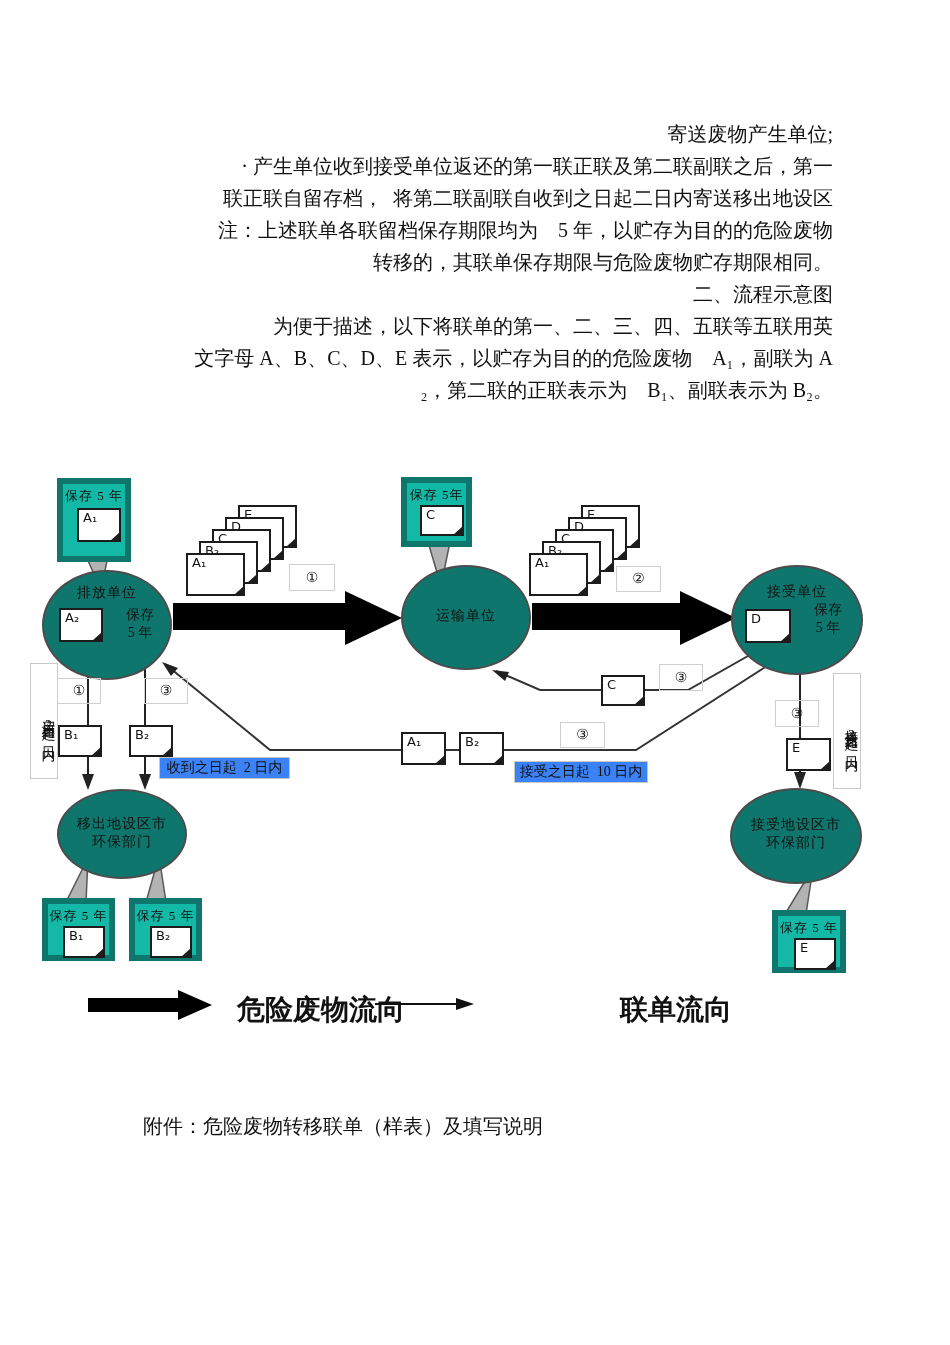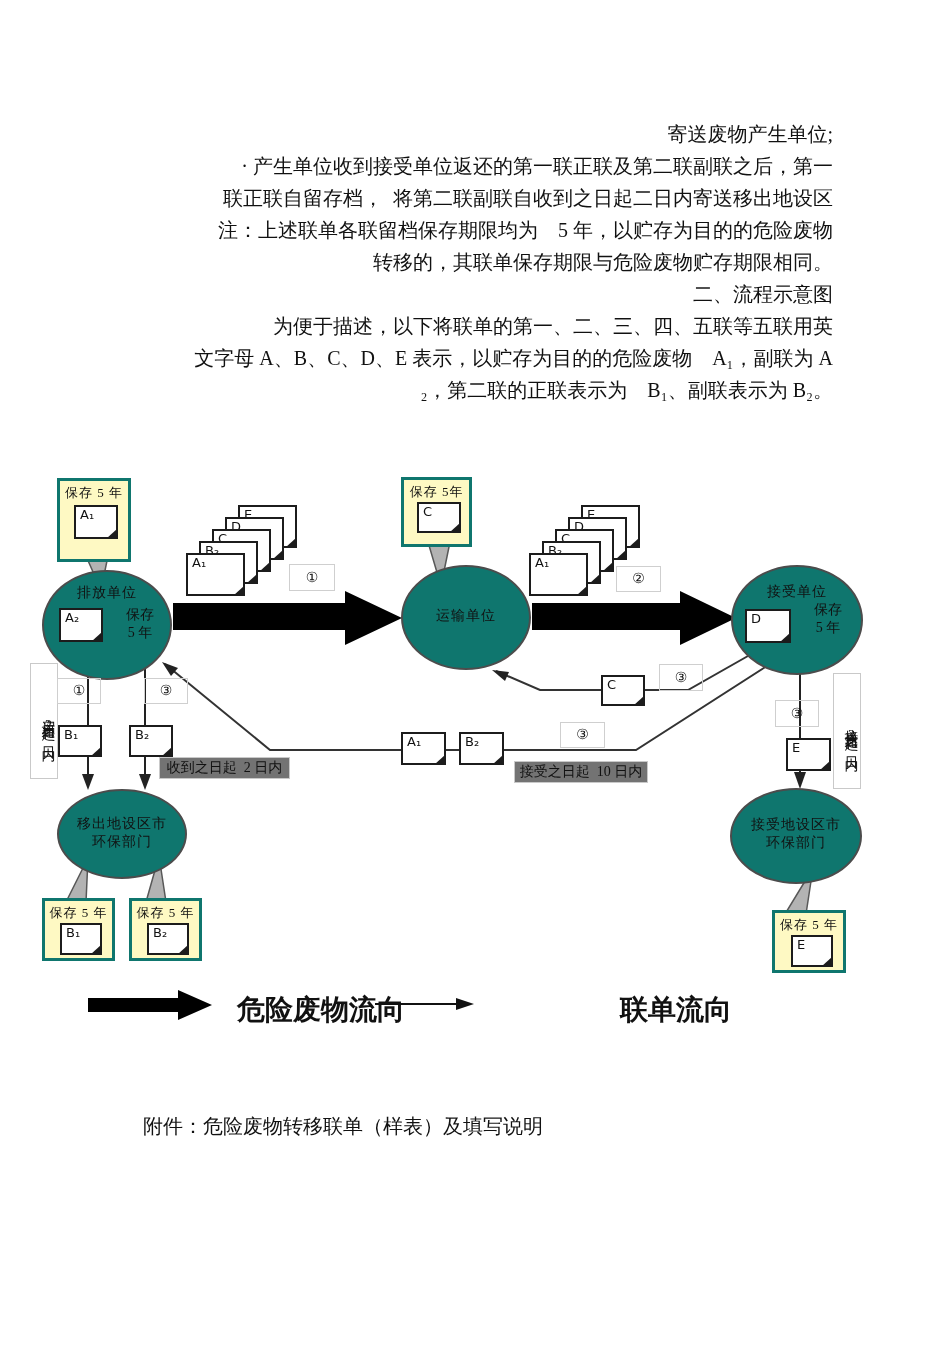--- a/index.html
+++ b/index.html
@@ -7,30 +7,30 @@
         font-family:"Liberation Serif","DejaVu Serif",serif;color:#111;}
   .bodytext{position:absolute;left:143px;top:118px;width:690px;font-size:20px;line-height:32px;text-align:right;}
   .bline{white-space:pre;}
   .indent{text-indent:34px;}
   svg{position:absolute;left:0;top:0;}
   .doc{position:absolute;background:#fff;border:2px solid #1c1c1c;box-sizing:border-box;}
   .doc::after{content:"";position:absolute;right:-1px;bottom:-1px;width:0;height:0;
               border-style:solid;border-width:0 0 9px 10px;
               border-color:transparent transparent #1c1c1c transparent;}
   .dl{position:absolute;top:0;left:4px;font-family:"DejaVu Sans",sans-serif;font-size:13px;line-height:15px;}
-  .callout{position:absolute;background:#fef9c3;border:3px solid #0f766e;box-sizing:border-box;text-align:center;}
+  .callout{position:absolute;background:#14b8a6;border:6px solid #0f766e;box-sizing:border-box;text-align:center;}
   .ct{display:block;font-size:13px;margin-top:3px;letter-spacing:1px;}
   .node{position:absolute;background:#0f766e;border:2px solid #4c4c4c;border-radius:50%;box-sizing:border-box;}
   .nm{position:absolute;width:100%;text-align:center;font-size:14px;letter-spacing:1px;}
   .keep{position:absolute;text-align:center;font-size:14px;line-height:18px;}
   .keep span{display:block;}
   .badge{position:absolute;border:1px solid #cfcfcf;text-align:center;font-size:14px;
          box-sizing:border-box;background:transparent;}
   .lbl{position:absolute;border:1px solid #c9c9c9;font-size:14px;text-align:center;
-       box-sizing:border-box;white-space:pre;background:#737373;}
+       box-sizing:border-box;white-space:pre;background:#3b82f6;}
   .vlbl{position:absolute;border:1px solid #c9c9c9;writing-mode:vertical-rl;text-orientation:upright;
         font-size:14px;text-align:center;box-sizing:border-box;padding-top:4px;letter-spacing:2px;}
   .legtext{position:absolute;font-size:28px;font-weight:bold;}
   .attach{position:absolute;font-size:20px;margin-top:39px;}
 </style>
 </head>
 <body>
 
 <div class="page">
 

